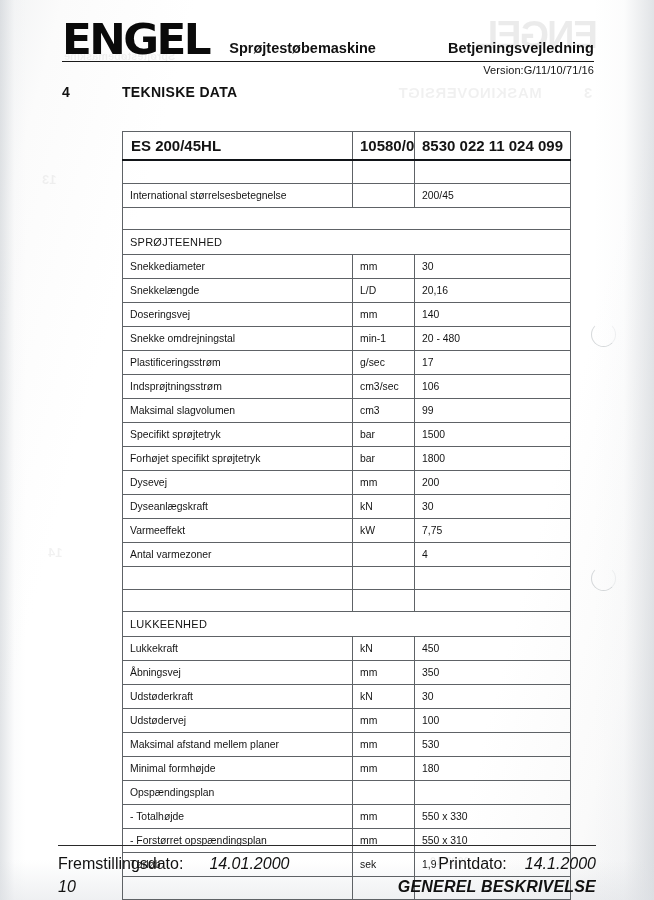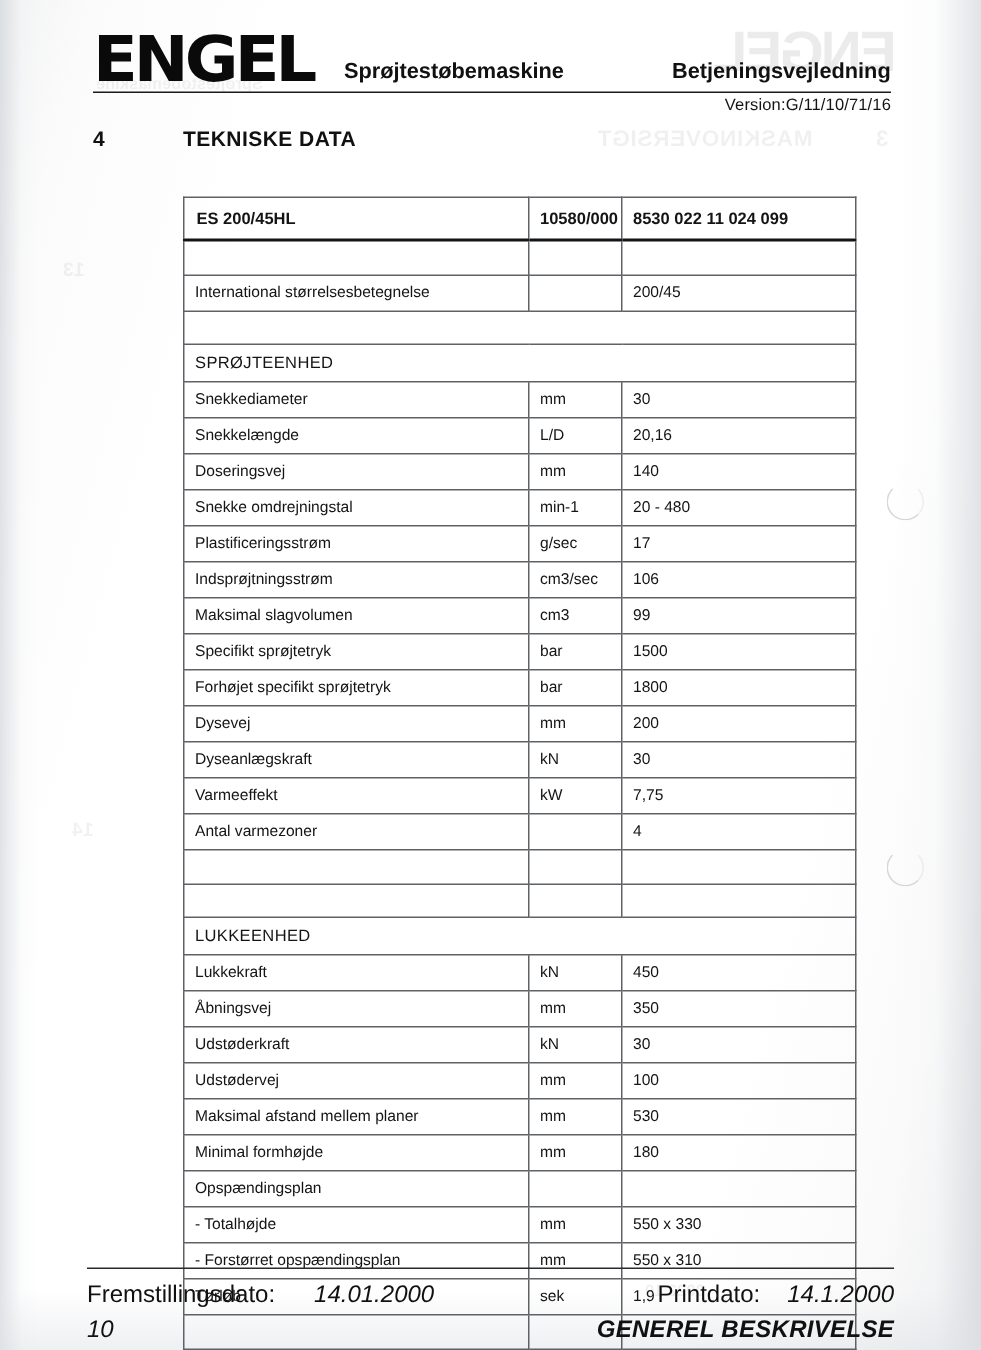--- a/index.html
+++ b/index.html
@@ -182,21 +182,21 @@
     vertical-align: middle;
     overflow: hidden;
     white-space: nowrap;
   }
   col.c-name  { width: 230px; }
   col.c-unit  { width: 62px; }
   col.c-value { width: 156px; }
 
   tr.head td {
     font-weight: bold;
-    font-size: 11px;
+    font-size: 15px;
     height: 27px;
     border-bottom-width: 2.4px;
     border-bottom-color: #111418;
   }
   tr.head td.v-name { padding-left: 8px; }
 
   tr.group td {
     font-size: 11px;
     height: 24px;
     letter-spacing: 0.25px;

